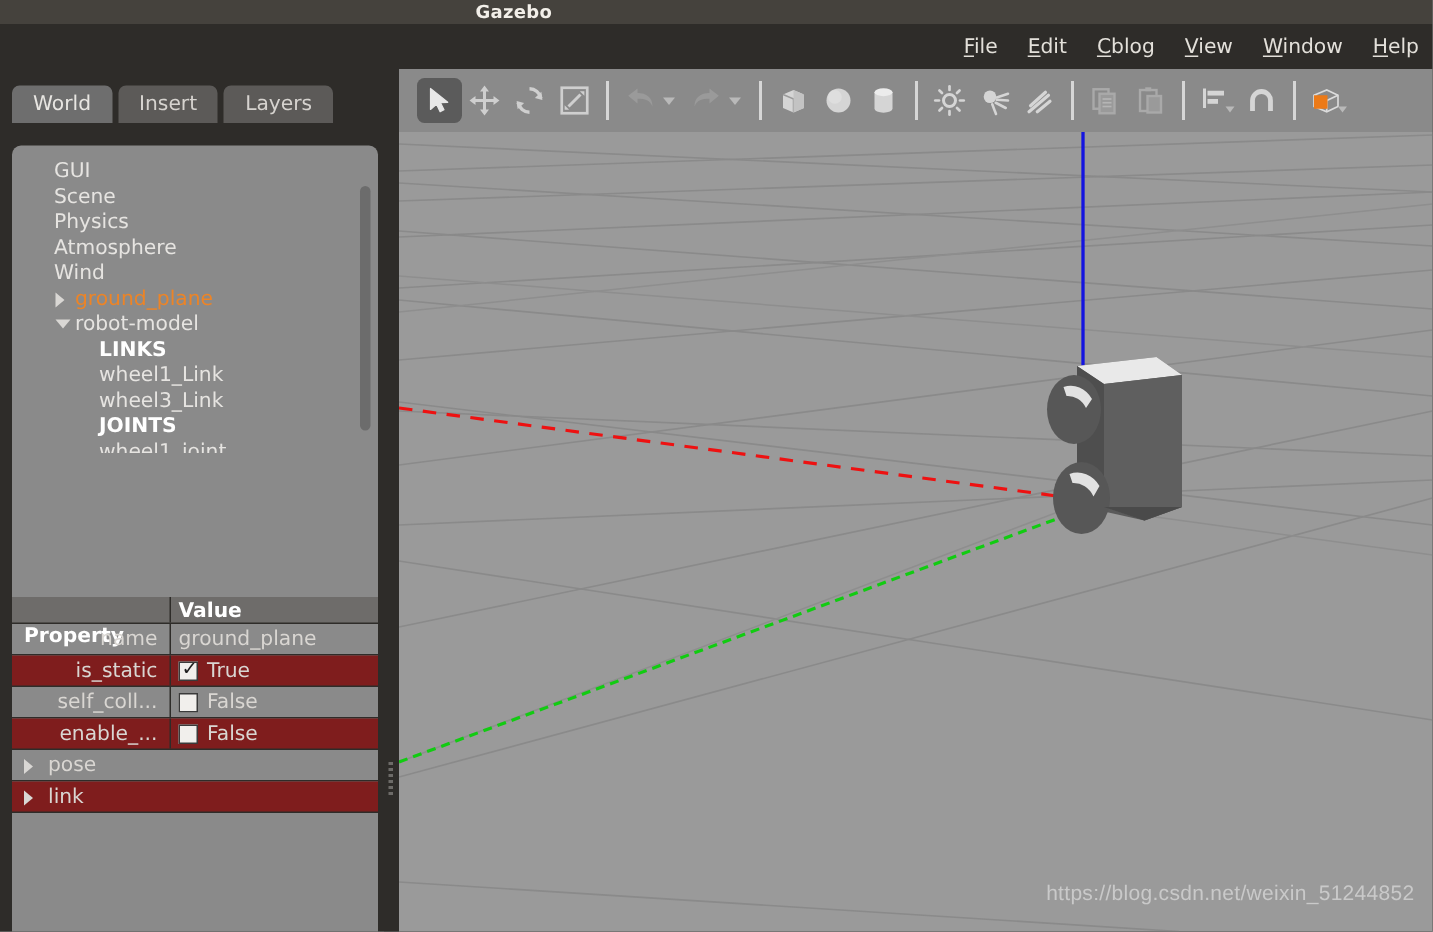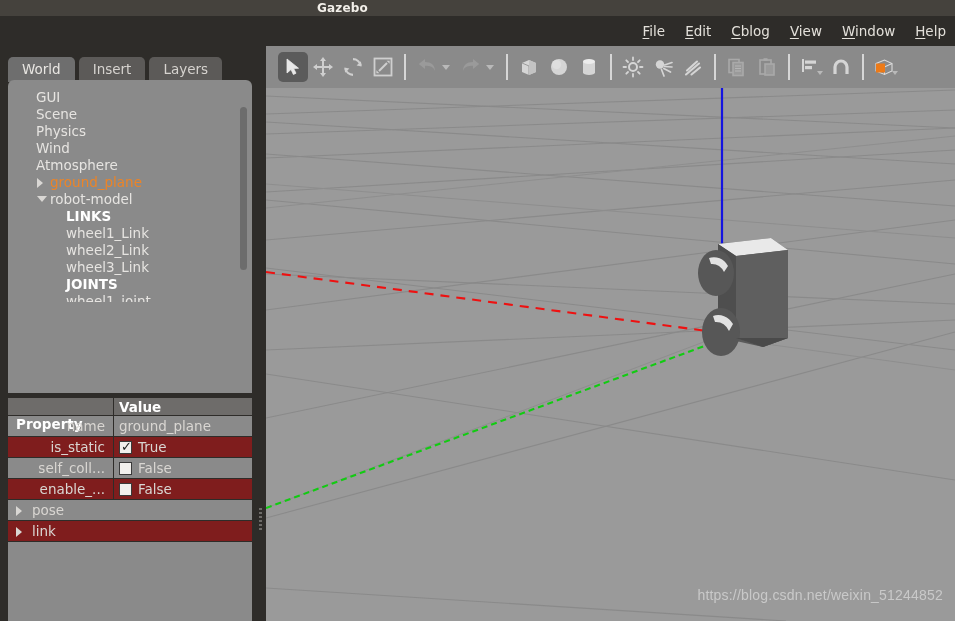--- a/index.html
+++ b/index.html
@@ -47,21 +47,21 @@
     display:flex; align-items:center; gap:4px;
   }
   .tab{
     height:25px; padding:0 14px; line-height:25px; font-size:13.5px;
     background:#6e6e6e; color:#e8e6e2;
     border-radius:5px 5px 0 0;
   }
   .tab.inactive{ background:#5c5a58; color:#d6d3cf; }
 
   .treepanel{
-    position:absolute; left:8px; top:34px; width:244px; height:313px;
+    position:absolute; left:8px; top:51px; width:244px; height:313px;
     background:#8a8a8a; border-radius:6px 6px 0 0; overflow:hidden;
   }
   .tree{ position:relative; padding:9px 0 0 0; }
   .tree-row{
     position:relative; height:17px; line-height:17px;
     font-size:13.5px; color:#e6e4e1; white-space:nowrap;
     padding-left:28px;
   }
   .tree-row.lvl1{ padding-left:28px; }
   .tree-row.lvl2{ padding-left:42px; }
@@ -201,33 +201,32 @@
       <div class="tab">World</div>
       <div class="tab inactive">Insert</div>
       <div class="tab inactive">Layers</div>
     </div>
 
     <div class="treepanel">
       <div class="tree">
         <div class="tree-row lvl1">GUI</div>
         <div class="tree-row lvl1">Scene</div>
         <div class="tree-row lvl1">Physics</div>
+        <div class="tree-row lvl1">Atmosphere</div>
         <div class="tree-row lvl1">Wind</div>
-        <div class="tree-row lvl1">Atmosphere</div>
         <div class="tree-row lvl2 sel">
           <span class="arrow right a-l2"></span>
           <span>ground_plane</span>
         </div>
         <div class="tree-row lvl2">
           <span class="arrow down a-l2"></span>
           <span>robot-model</span>
         </div>
         <div class="tree-row lvl3 bold">LINKS</div>
         <div class="tree-row lvl3">wheel1_Link</div>
-        <div class="tree-row lvl3">wheel2_Link</div>
         <div class="tree-row lvl3">wheel3_Link</div>
         <div class="tree-row lvl3 bold">JOINTS</div>
         <div class="tree-row lvl3 clipped">wheel1_joint</div>
       </div>
       <div class="tree-scroll">
         <div class="thumb"></div>
       </div>
     </div>
 
     <div class="proppanel">

